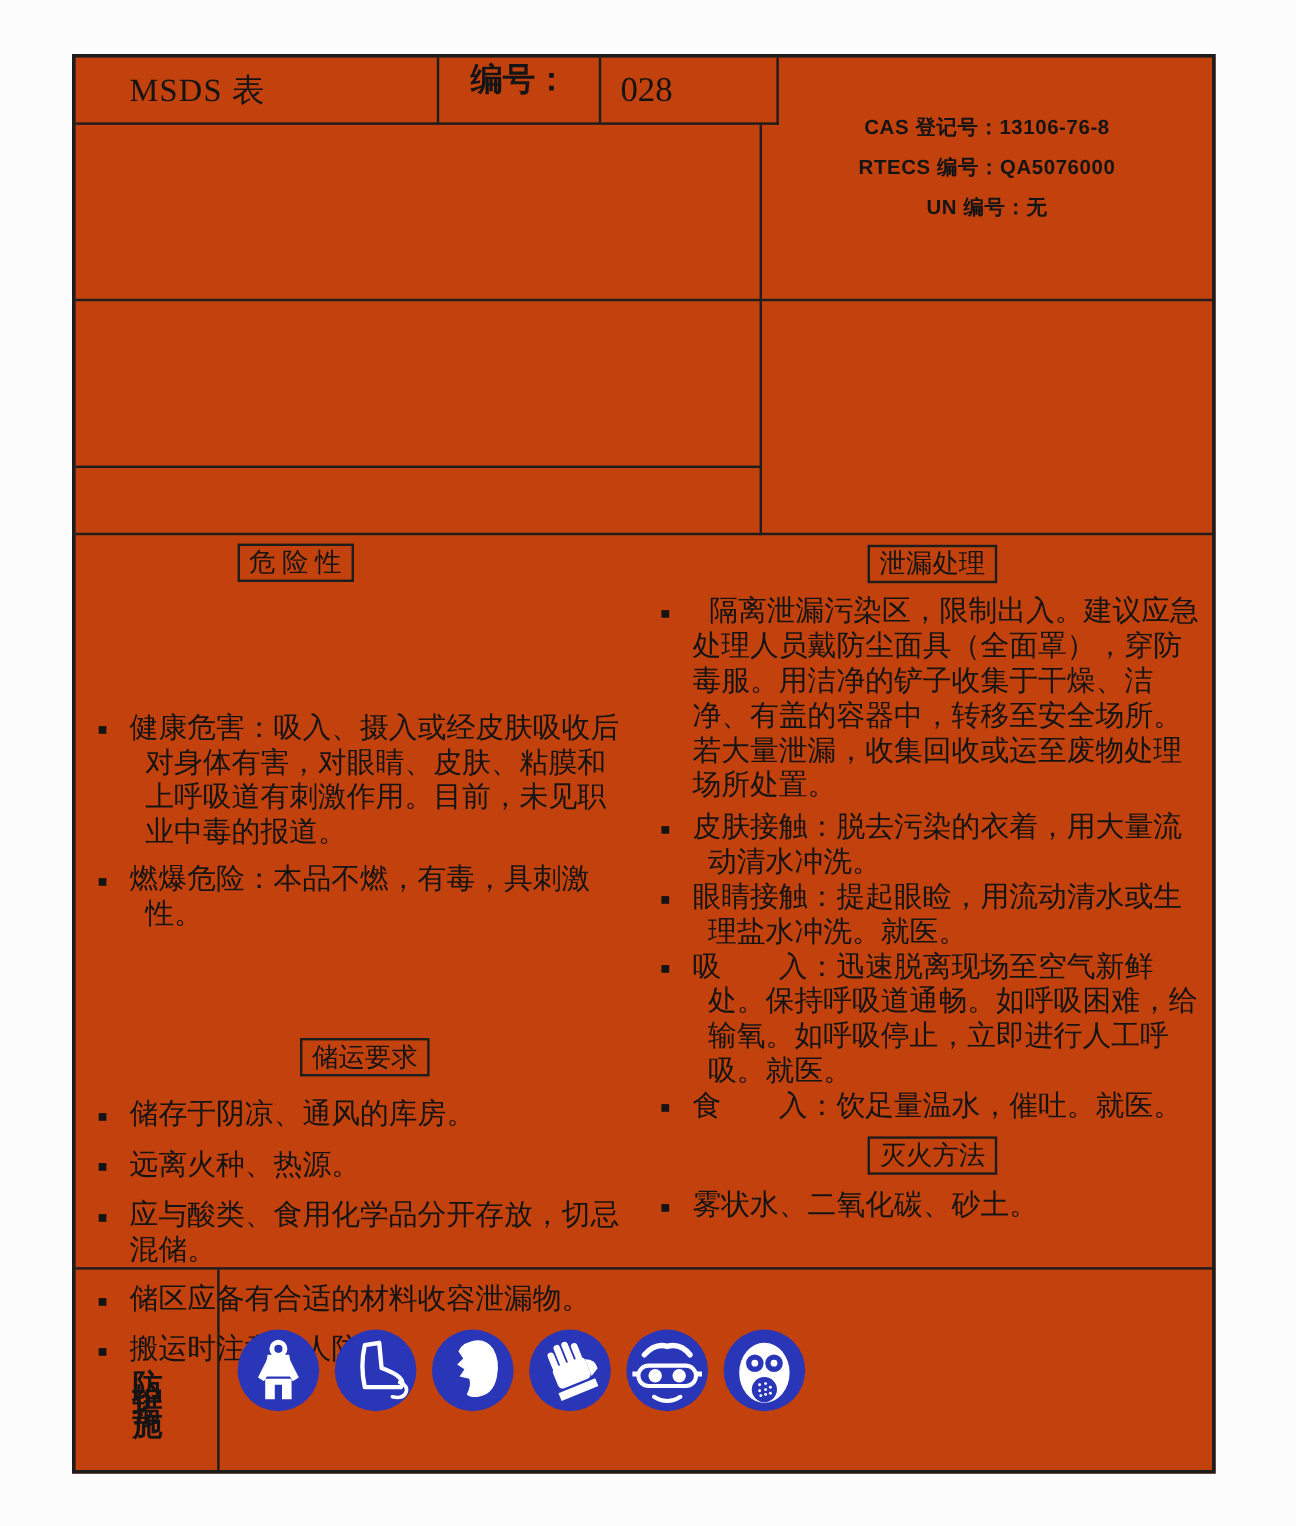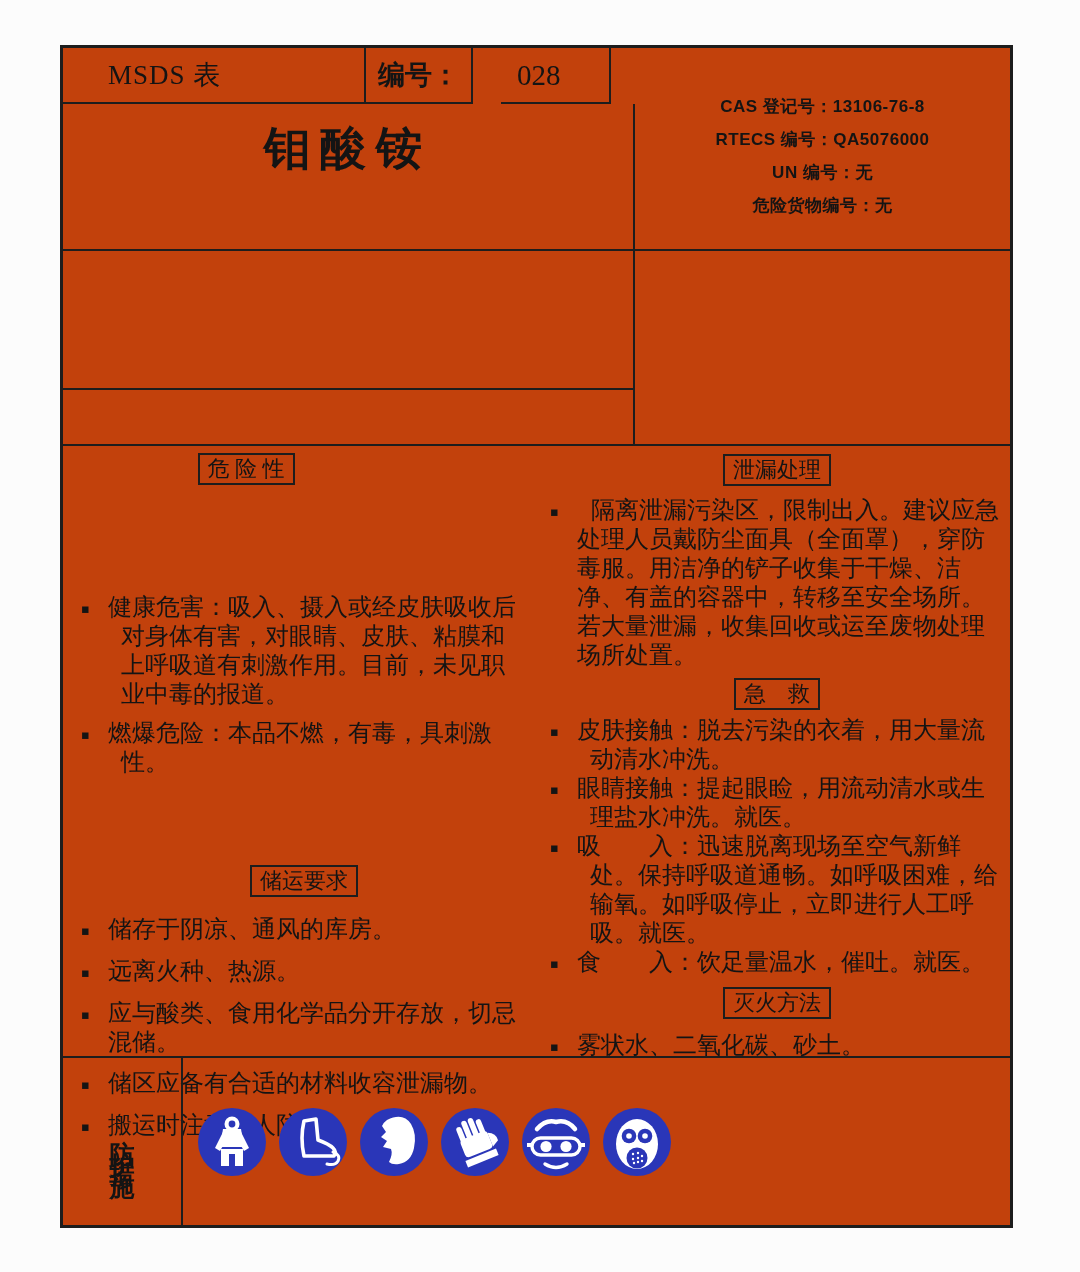--- a/index.html
+++ b/index.html
@@ -17,22 +17,22 @@
     width:953px; height:1183px;
     border:3px solid var(--line);
     background:#c2410c;
   }
   .cell { position:absolute; }
   .br { border-right:2px solid var(--line); }
   .bb { border-bottom:2px solid var(--line); }
 
   
   .cell-msds { left:0; top:0; width:303px; height:56px; display:flex; align-items:center; padding-left:45px; font-size:27px; letter-spacing:1px; }
-  .cell-numlabel { left:303px; top:0; width:107px; height:56px; display:flex; align-items:center; justify-content:center; font-size:27px; font-weight:bold; }
-  .cell-numvalue { left:438px; top:0; width:110px; height:56px; display:flex; align-items:center; padding-left:16px; font-size:29px; }
+  .cell-numlabel { left:303px; top:0; width:135px; height:56px; display:flex; justify-content:center; font-size:27px; font-weight:bold; }
+  .cell-numvalue { left:438px; top:0; width:148px; height:56px; display:flex; align-items:center; padding-left:16px; font-size:29px; }
   .cell-title { left:0; top:56px; width:572px; height:147px; text-align:center; }
   .chem-name { margin-top:14px; font-family:"Liberation Sans","DejaVu Sans",sans-serif; font-weight:bold; font-size:46px; letter-spacing:10px; }
   .formula-line { margin-top:16px; font-size:25px; }
   .formula { font-size:38px; letter-spacing:1px; }
   .formula sub { font-size:22px; }
   .cell-registry { left:572px; top:0; width:375px; height:203px; display:flex; flex-direction:column; justify-content:flex-start; align-items:center; padding-top:42px; }
   .registry-line { font-family:"Liberation Sans","DejaVu Sans",sans-serif; font-weight:bold; font-size:17px; line-height:33px; letter-spacing:0.5px; }
 
   
   .cell-empty-a { left:0; top:203px; width:572px; height:139px; }
@@ -91,28 +91,26 @@
     <span>MSDS 表</span>
   </div>
   <div class="cell cell-numlabel br bb">
     <span>编号：</span>
   </div>
   <div class="cell cell-numvalue br bb">
     <span>028</span>
   </div>
 
   <div class="cell cell-title br bb">
-    <div class="chem-name">钼酸铵</div>
   </div>
 
   <div class="cell cell-registry bb">
     <div class="registry-line">CAS 登记号：13106-76-8</div>
     <div class="registry-line">RTECS 编号：QA5076000</div>
     <div class="registry-line">UN 编号：无</div>
-    <div class="registry-line">危险货物编号：无</div>
   </div>
 
   <div class="cell cell-empty-a br bb"></div>
   <div class="cell cell-empty-b br bb"></div>
   <div class="cell cell-empty-right bb"></div>
 
   <div class="cell cell-content bb">
 
     <div class="col-left">
       <div class="hdr-wrap hdr-hazard">
@@ -160,23 +158,20 @@
       <div class="hdr-wrap hdr-leak">
         <span class="sec-hdr">泄漏处理</span>
       </div>
       <div class="blist leak-list">
         <div class="bitem">
           <span class="bmark">▪</span>
           <span class="btext hang-out">隔离泄漏污染区，限制出入。建议应急处理人员戴防尘面具（全面罩），穿防毒服。用洁净的铲子收集于干燥、洁净、有盖的容器中，转移至安全场所。若大量泄漏，收集回收或运至废物处理场所处置。</span>
         </div>
       </div>
 
-      <div class="hdr-wrap hdr-firstaid">
-        <span class="sec-hdr">急　救</span>
-      </div>
       <div class="blist fa-list">
         <div class="bitem">
           <span class="bmark">▪</span>
           <span class="btext hang-in">皮肤接触：脱去污染的衣着，用大量流动清水冲洗。</span>
         </div>
         <div class="bitem">
           <span class="bmark">▪</span>
           <span class="btext hang-in">眼睛接触：提起眼睑，用流动清水或生理盐水冲洗。就医。</span>
         </div>
         <div class="bitem">

